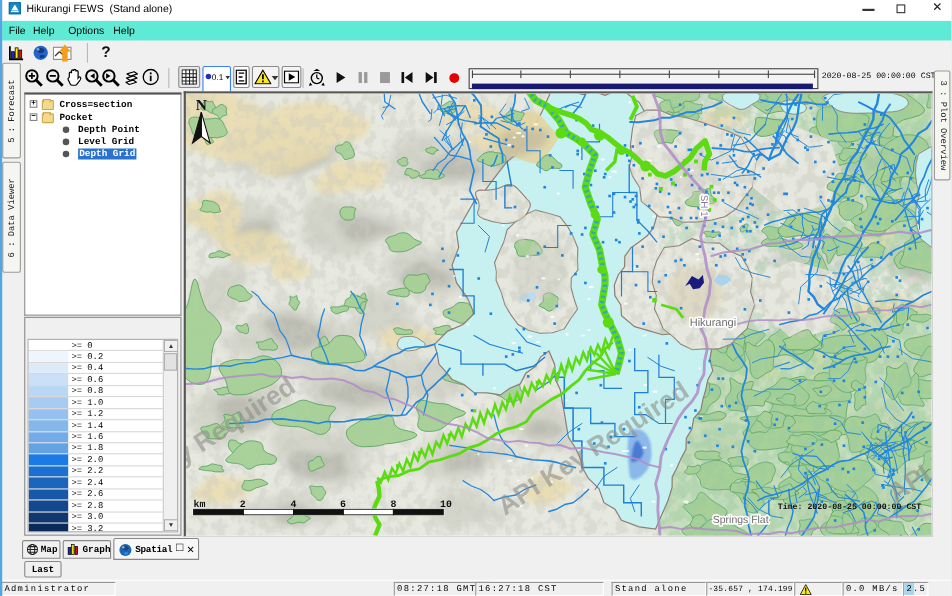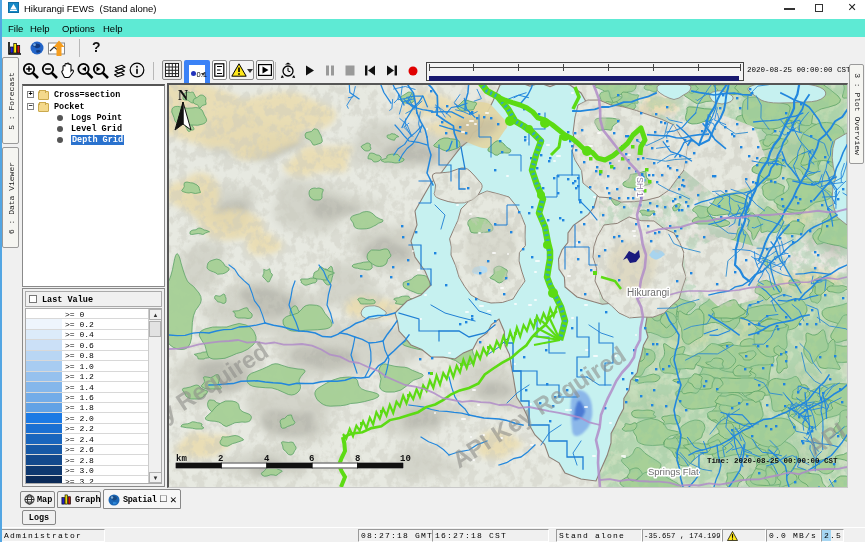--- a/index.html
+++ b/index.html
@@ -165,21 +165,21 @@
     <svg class="tbtn" style="left:127px;top:2px" width="16" height="16" viewBox="0 0 16 16">
 <circle cx="8" cy="8" r="6.8" fill="none" stroke="#000" stroke-width="1.2"></circle>
 <rect x="7.2" y="6.8" width="1.6" height="5" fill="#000"></rect>
       <rect x="7.2" y="3.8" width="1.6" height="1.8" fill="#000"></rect>
     </svg>
     <div class="tbtn" style="left:160px;top:0px;width:20px;height:20px;border:1px solid #8a8a8a;background:#e8e8e8;border-radius:2px">
 <svg width="14" height="14" viewBox="0 0 14 14" style="margin:2px">
 <rect x="0.5" y="0.5" width="13" height="13" fill="#fff" stroke="#222" stroke-width="1"></rect>
 <path d="M0,4 H14 M0,7.3 H14 M0,10.6 H14 M4,0 V14 M7.3,0 V14 M10.6,0 V14" stroke="#222" stroke-width="1"></path>
       </svg></div>
-    <div class="tbtn" style="left:182px;top:0px;width:26px;height:32px;border:5px solid #3b82f6;background:#fff;border-radius:2px">
+    <div class="tbtn" style="left:182px;top:0px;width:26px;height:32px;border:1px solid #3b82f6;background:#fff;border-radius:2px">
 <span style="position:absolute;left:2px;top:6px;width:5px;height:5px;border-radius:50%;background:#2233bb"></span>
 <span style="position:absolute;left:7.5px;top:5px;font-size:7.5px;color:#000">0.1</span>
 <span style="position:absolute;right:0px;top:8px;width:0;height:0;border-left:2.5px solid transparent;border-right:2.5px solid transparent;border-top:3.5px solid #333"></span>
     </div>
     <div class="tbtn" style="left:210px;top:0px;width:15px;height:20px;border:1px solid #8a8a8a;background:#fff;border-radius:2px">
 <svg width="11" height="14" viewBox="0 0 11 14" style="margin:2px 1px">
 <rect x="0.8" y="0.8" width="9" height="12.4" fill="#fff" stroke="#000" stroke-width="1.2"></rect>
 <path d="M3,3.5 H8 M3,7 H6.5 M3,10.5 H8" stroke="#000" stroke-width="1.2"></path>
       </svg></div>
     <div class="tbtn" style="left:227px;top:0px;width:25px;height:20px;border:1px solid #8a8a8a;background:#f4f4f4;border-radius:2px">
@@ -250,33 +250,29 @@
 
 <div id="treepanel" class="abs">
   <div id="tree">
     <div class="expbox" style="left:4px;top:5px">+</div>
     <div class="folder" style="left:15px;top:5px"></div>
     <div class="trow" style="left:31px;top:4px">Cross=section</div>
     <div class="expbox" style="left:4px;top:17px">−</div>
     <div class="folder" style="left:15px;top:17px"></div>
     <div class="trow" style="left:31px;top:16px">Pocket</div>
     <div class="bullet" style="left:34px;top:29px"></div>
-    <div class="trow" style="left:48px;top:27px">Logs Point</div>
+    <div class="trow" style="left:48px;top:27px">Depth Point</div>
     <div class="bullet" style="left:34px;top:40px"></div>
     <div class="trow" style="left:48px;top:38px">Level Grid</div>
     <div class="bullet" style="left:34px;top:51px"></div>
     <div class="trow" style="left:48px;top:49px"><span class="sel">Depth Grid</span></div>
   </div>
 </div>
 
 <div id="legend" class="abs">
-  <div id="lastval">
-      <span class="cb"></span>
-      <span class="lbl">Last Value</span>
-    </div>
   <div id="leglist">
     <div class="lrow">
         <span class="sw" style="background:#ffffff"></span>
         <span class="lb">&gt;= 0</span>
       </div>
       <div class="lrow">
         <span class="sw" style="background:#eef5fd"></span>
         <span class="lb">&gt;= 0.2</span>
       </div>
       <div class="lrow">
@@ -1516,21 +1512,21 @@
     <svg width="12" height="12" viewBox="0 0 12 12" style="position:absolute;left:4px;top:4px">
         <circle cx="6" cy="6" r="5.5" fill="#1b66b5"></circle>
         <path d="M2,3 Q5,1 8,2.5 Q10,4 8,6 Q5,7 4,5.5 Q2,5 2,3Z" fill="#174a85"></path>
         <path d="M5,8 Q8,7.5 9,9 Q7,11 5,10Z" fill="#2f88d8"></path>
         <circle cx="4" cy="3.5" r="1.2" fill="#9cc8ee" opacity="0.8"></circle>
       </svg>
     <span style="position:absolute;left:19px;top:5px;letter-spacing:-0.3px">Spatial</span>
     <span style="position:absolute;left:56px;top:3px;font-size:11px;font-weight:normal">□</span>
     <span style="position:absolute;left:66px;top:3px;font-size:11px">✕</span>
   </div>
-  <div id="logsbtn">Logs</div>
+  <div id="logsbtn">Last</div>
 </div>
 
 <div id="statusbar" class="abs">
   <div class="seg" style="left:1px;width:104px">Administrator</div>
   <div class="seg" style="left:358px;width:88px">08:27:18 GMT</div>
   <div class="seg" style="left:432px;width:117px">16:27:18 CST</div>
   <div class="seg" style="left:556px;width:86px">Stand alone</div>
   <div class="seg" style="left:642px;width:80px;font-size:7.2px;letter-spacing:0.2px;padding-left:1px">-35.657 , 174.199</div>
   <div class="seg" style="left:722px;width:44px;padding-left:4px">
     <svg width="11" height="10" viewBox="0 0 12 11" style="margin-top:1px">

